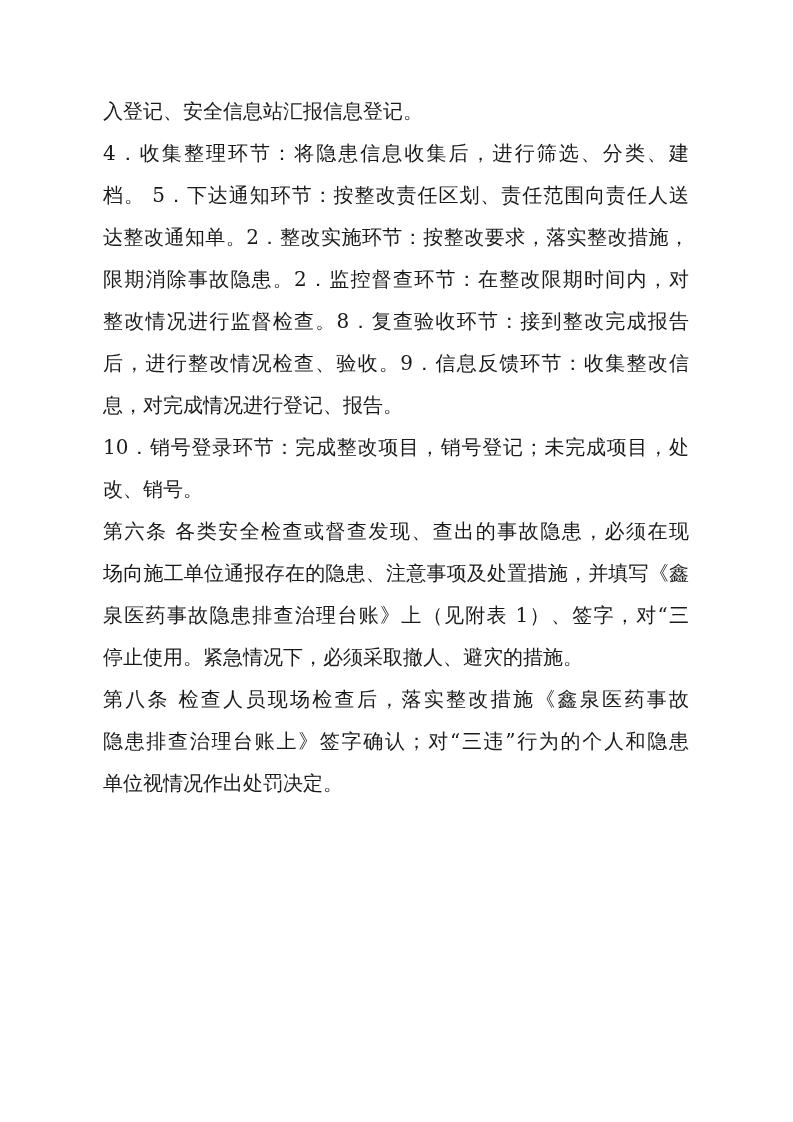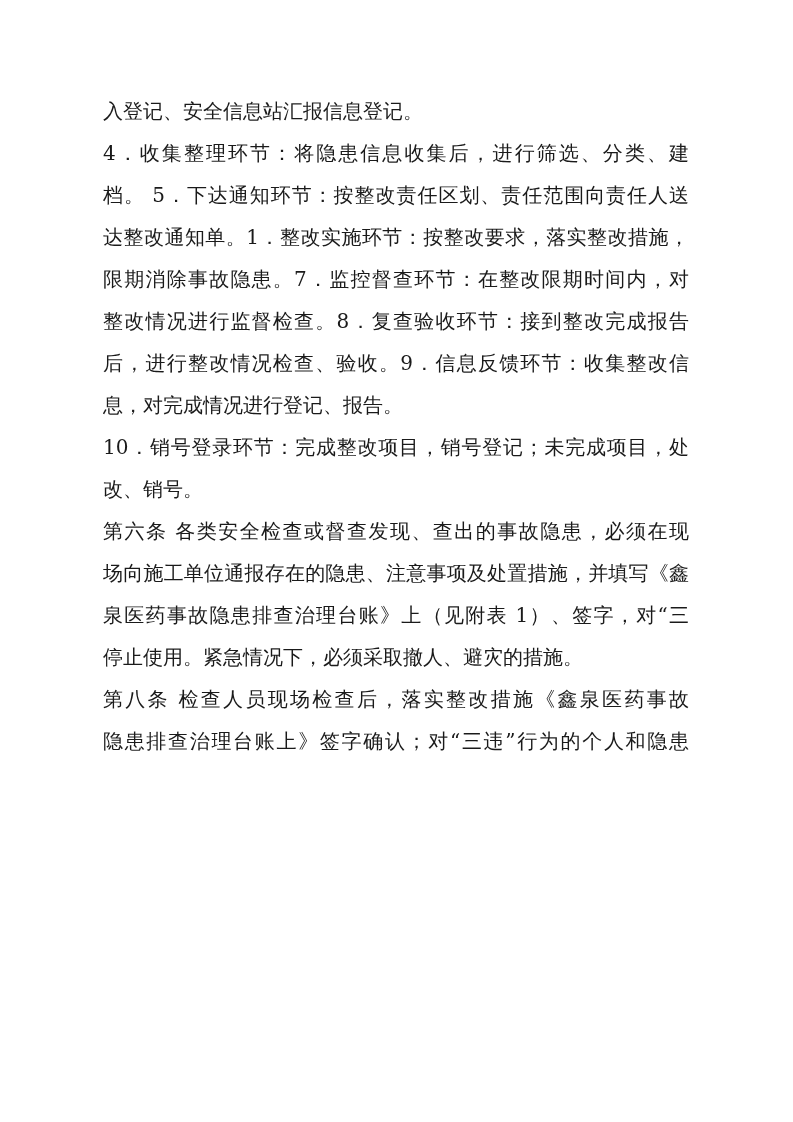--- a/index.html
+++ b/index.html
@@ -41,36 +41,37 @@
 <body>
 
 <div class="page">
   <div class="text-block" id="text-block">
       <div class="paragraph">
         <div class="line">入登记、安全信息站汇报信息登记。</div>
       </div>
       <div class="paragraph">
         <div class="line justify">4．收集整理环节：将隐患信息收集后，进行筛选、分类、建</div>
         <div class="line justify">档。 5．下达通知环节：按整改责任区划、责任范围向责任人送</div>
-        <div class="line justify">达整改通知单。1．整改实施环节：按整改要求，落实整改措施，</div>
-        <div class="line justify">限期消除事故隐患。7．监控督查环节：在整改限期时间内，对</div>
+        <div class="line justify">达整改通知单。2．整改实施环节：按整改要求，落实整改措施，</div>
+        <div class="line justify">限期消除事故隐患。2．监控督查环节：在整改限期时间内，对</div>
         <div class="line justify">整改情况进行监督检查。8．复查验收环节：接到整改完成报告</div>
         <div class="line justify">后，进行整改情况检查、验收。9．信息反馈环节：收集整改信</div>
         <div class="line">息，对完成情况进行登记、报告。</div>
       </div>
       <div class="paragraph">
         <div class="line justify">10．销号登录环节：完成整改项目，销号登记；未完成项目，处</div>
         <div class="line">改、销号。</div>
       </div>
       <div class="paragraph">
         <div class="line justify">第六条 各类安全检查或督查发现、查出的事故隐患，必须在现</div>
         <div class="line justify">场向施工单位通报存在的隐患、注意事项及处置措施，并填写《鑫</div>
         <div class="line justify">泉医药事故隐患排查治理台账》上（见附表 1）、签字，对“三</div>
       </div>
       <div class="paragraph">
         <div class="line">停止使用。紧急情况下，必须采取撤人、避灾的措施。</div>
       </div>
       <div class="paragraph">
         <div class="line justify">第八条 检查人员现场检查后，落实整改措施《鑫泉医药事故</div>
         <div class="line justify">隐患排查治理台账上》签字确认；对“三违”行为的个人和隐患</div>
+        <div class="line">单位视情况作出处罚决定。</div>
       </div>
     </div>
 </div>
 
 </body></html>

